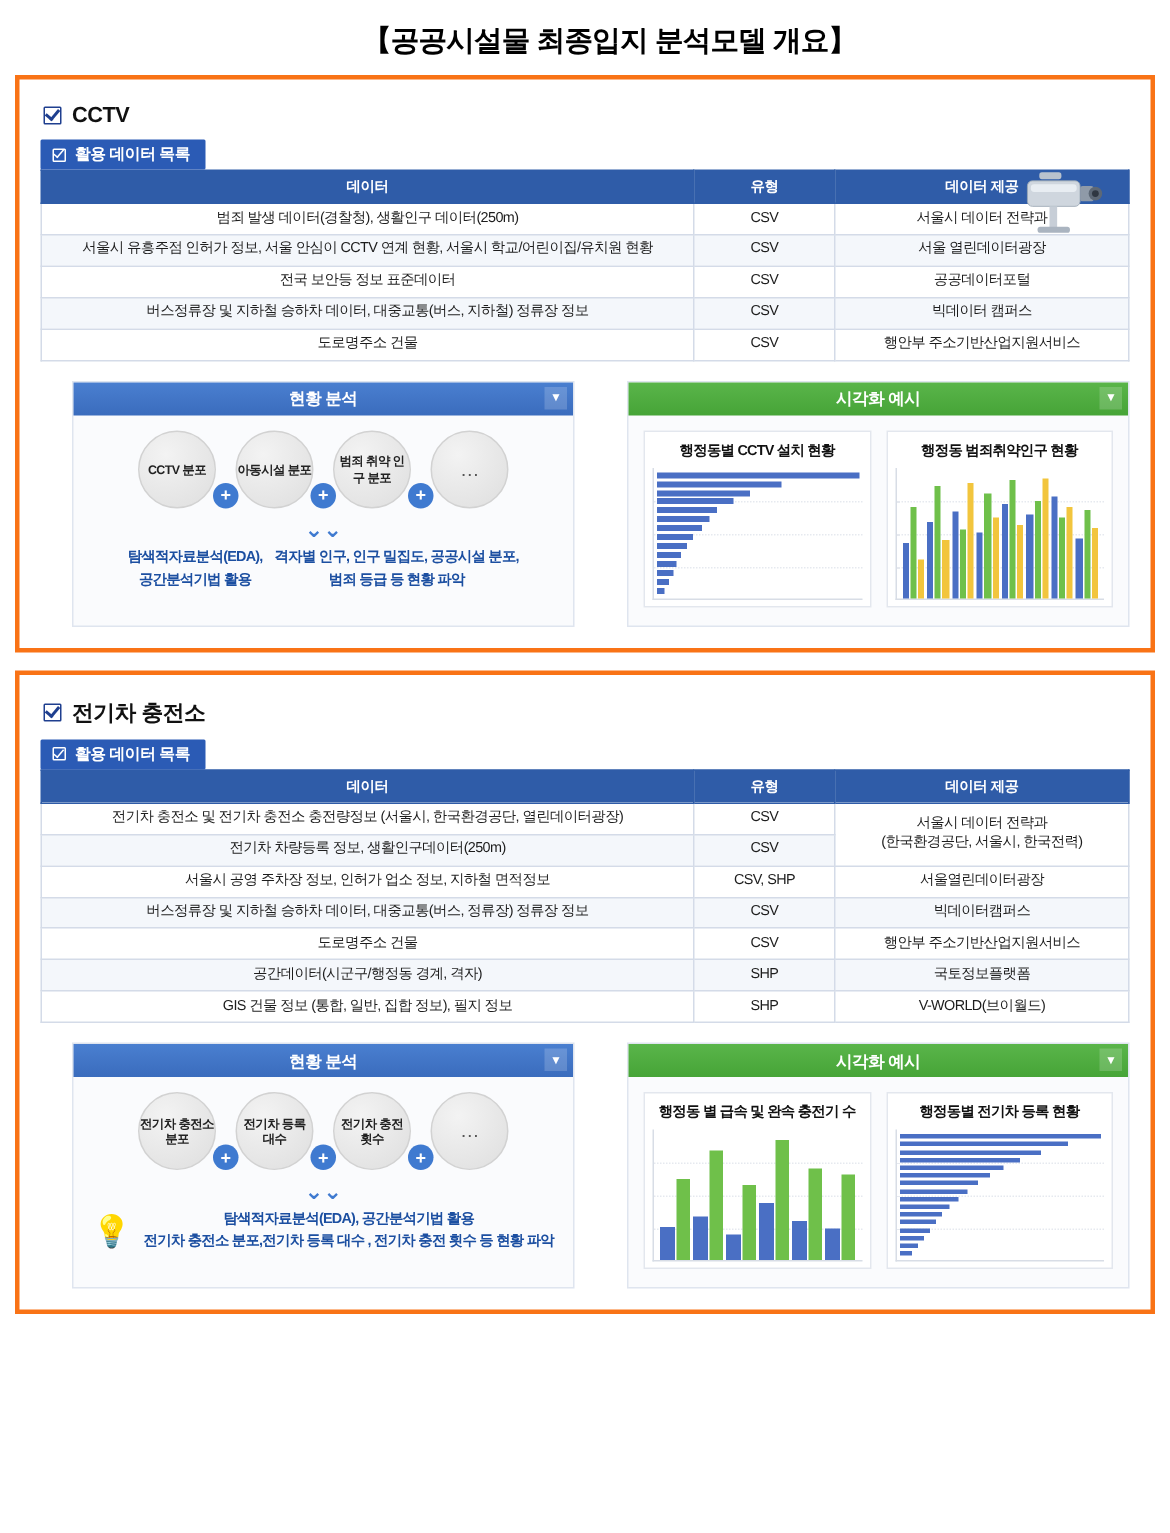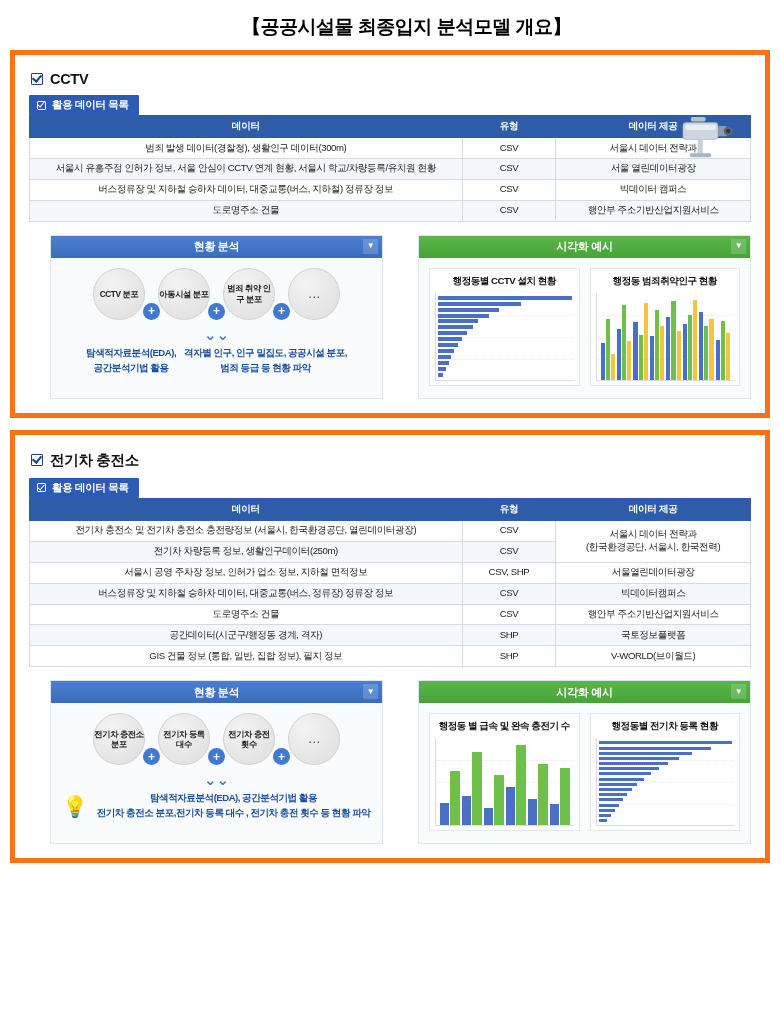--- a/index.html
+++ b/index.html
@@ -18,21 +18,21 @@
     text-align:center;
     font-size: 19px;
     font-weight: bold;
     letter-spacing: -0.5px;
     padding: 14px 0 10px 0;
     color:#000;
     margin-left:33px;
   }
 
   .section {
-    border: 5px solid #f97316;
+    border: 3px solid #f97316;
     margin: 0 10px 12px 10px;
     background:#fff;
     position:relative;
     padding: 12px 14px 14px 14px;
   }
 
   .sec-head { display:flex; align-items:center; gap:7px; margin: 4px 0 8px 2px; }
   .chk {
     width:12px; height:12px; border:1.5px solid #1f3f8f; background:#fff;
     position:relative; flex:0 0 auto; border-radius:1px;
@@ -189,28 +189,33 @@
         </colgroup>
       <thead>
         <tr>
           <th>데이터</th>
           <th>유형</th>
           <th>데이터 제공</th>
         </tr>
       </thead>
       <tbody>
         <tr>
-          <td>범죄 발생 데이터(경찰청), 생활인구 데이터(300m)</td>
+          <td>범죄 발생 데이터(경찰청), 생활인구 데이터(250m)</td>
           <td>CSV</td>
           <td>서울시 데이터 전략과</td>
         </tr>
         <tr>
-          <td>서울시 유흥주점 인허가 정보, 서울 안심이 CCTV 연계 현황, 서울시 학교/차량등록/유치원 현황</td>
+          <td>서울시 유흥주점 인허가 정보, 서울 안심이 CCTV 연계 현황, 서울시 학교/어린이집/유치원 현황</td>
           <td>CSV</td>
           <td>서울 열린데이터광장</td>
+        </tr>
+        <tr>
+          <td>전국 보안등 정보 표준데이터</td>
+          <td>CSV</td>
+          <td>공공데이터포털</td>
         </tr>
         <tr>
           <td>버스정류장 및 지하철 승하차 데이터, 대중교통(버스, 지하철) 정류장 정보</td>
           <td>CSV</td>
           <td>빅데이터 캠퍼스</td>
         </tr>
         <tr>
           <td>도로명주소 건물</td>
           <td>CSV</td>
           <td>행안부 주소기반산업지원서비스</td>

